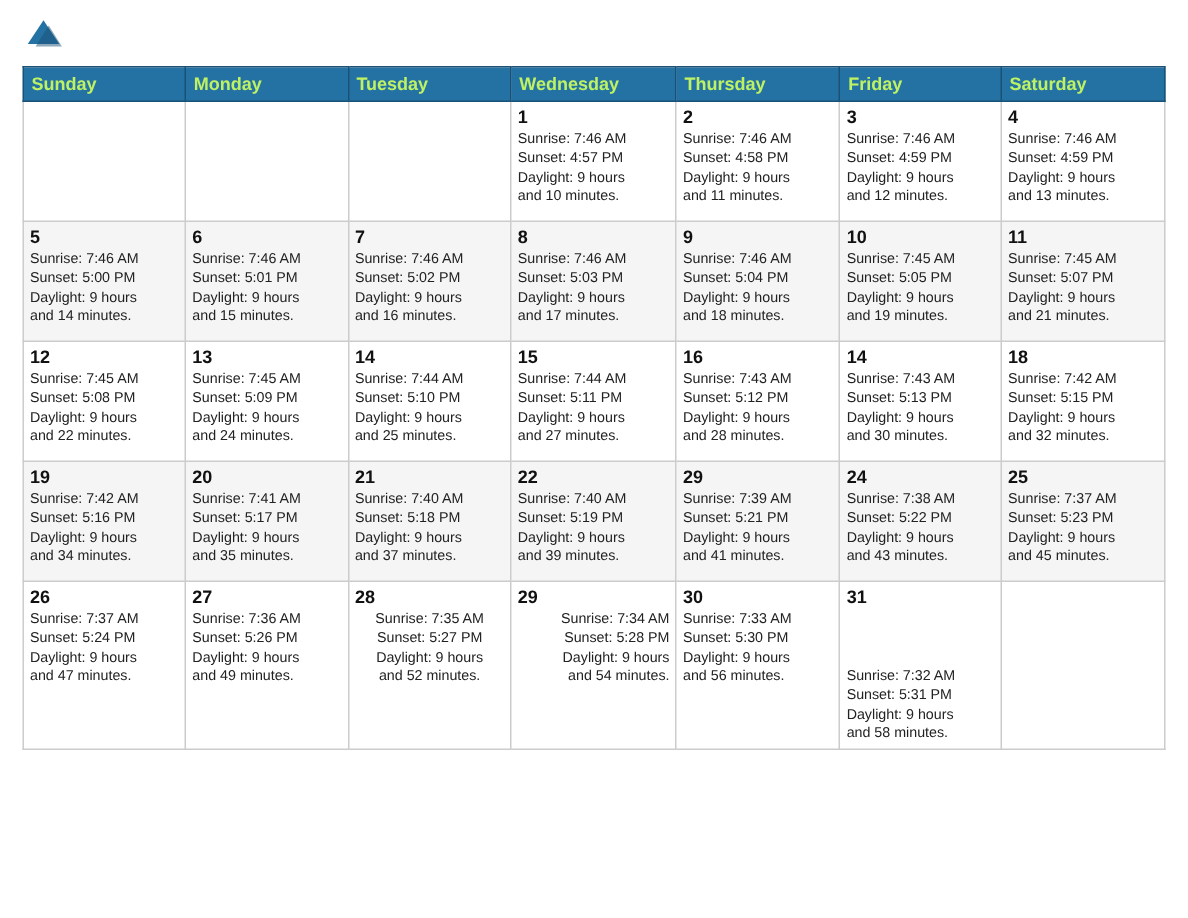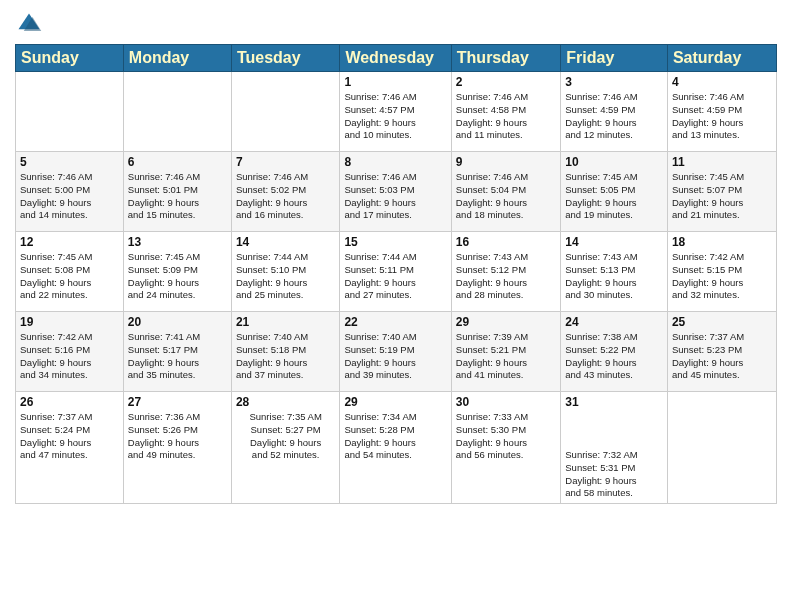--- a/index.html
+++ b/index.html
@@ -52,24 +52,24 @@
       font-size: 13px;
       color: #333;
     }
     .calendar {
       width: 100%;
       border-collapse: collapse;
       border: 1px solid #aaa;
     }
     .calendar th {
       background-color: #2471a3;
-      color: #fef9c3;
+      color: #bef264;
       text-align: left;
       padding: 4px 5px;
-      font-size: 16px;
+      font-size: 12px;
       font-weight: bold;
       border: 1px solid #1a5276;
     }
     .calendar td {
       border: 1px solid #ccc;
       vertical-align: top;
       padding: 3px 4px;
       width: 113px;
       height: 80px;
       background: #fff;
@@ -329,21 +329,21 @@
           </td>
           <td>
             <div class="day-num">28</div>
             <div class="day-detail" style="white-space: pre-line; text-align: center;">Sunrise: 7:35 AM
 Sunset: 5:27 PM
 Daylight: 9 hours
 and 52 minutes.</div>
           </td>
           <td>
             <div class="day-num">29</div>
-            <div class="day-detail" style="white-space: pre-line;">Sunrise: 7:34 AM
+            <div class="day-detail" style="white-space: pre-line; text-align: right;">Sunrise: 7:34 AM
 Sunset: 5:28 PM
 Daylight: 9 hours
 and 54 minutes.</div>
           </td>
           <td>
             <div class="day-num">30</div>
             <div class="day-detail" style="white-space: pre-line;">Sunrise: 7:33 AM
 Sunset: 5:30 PM
 Daylight: 9 hours
 and 56 minutes.</div>

